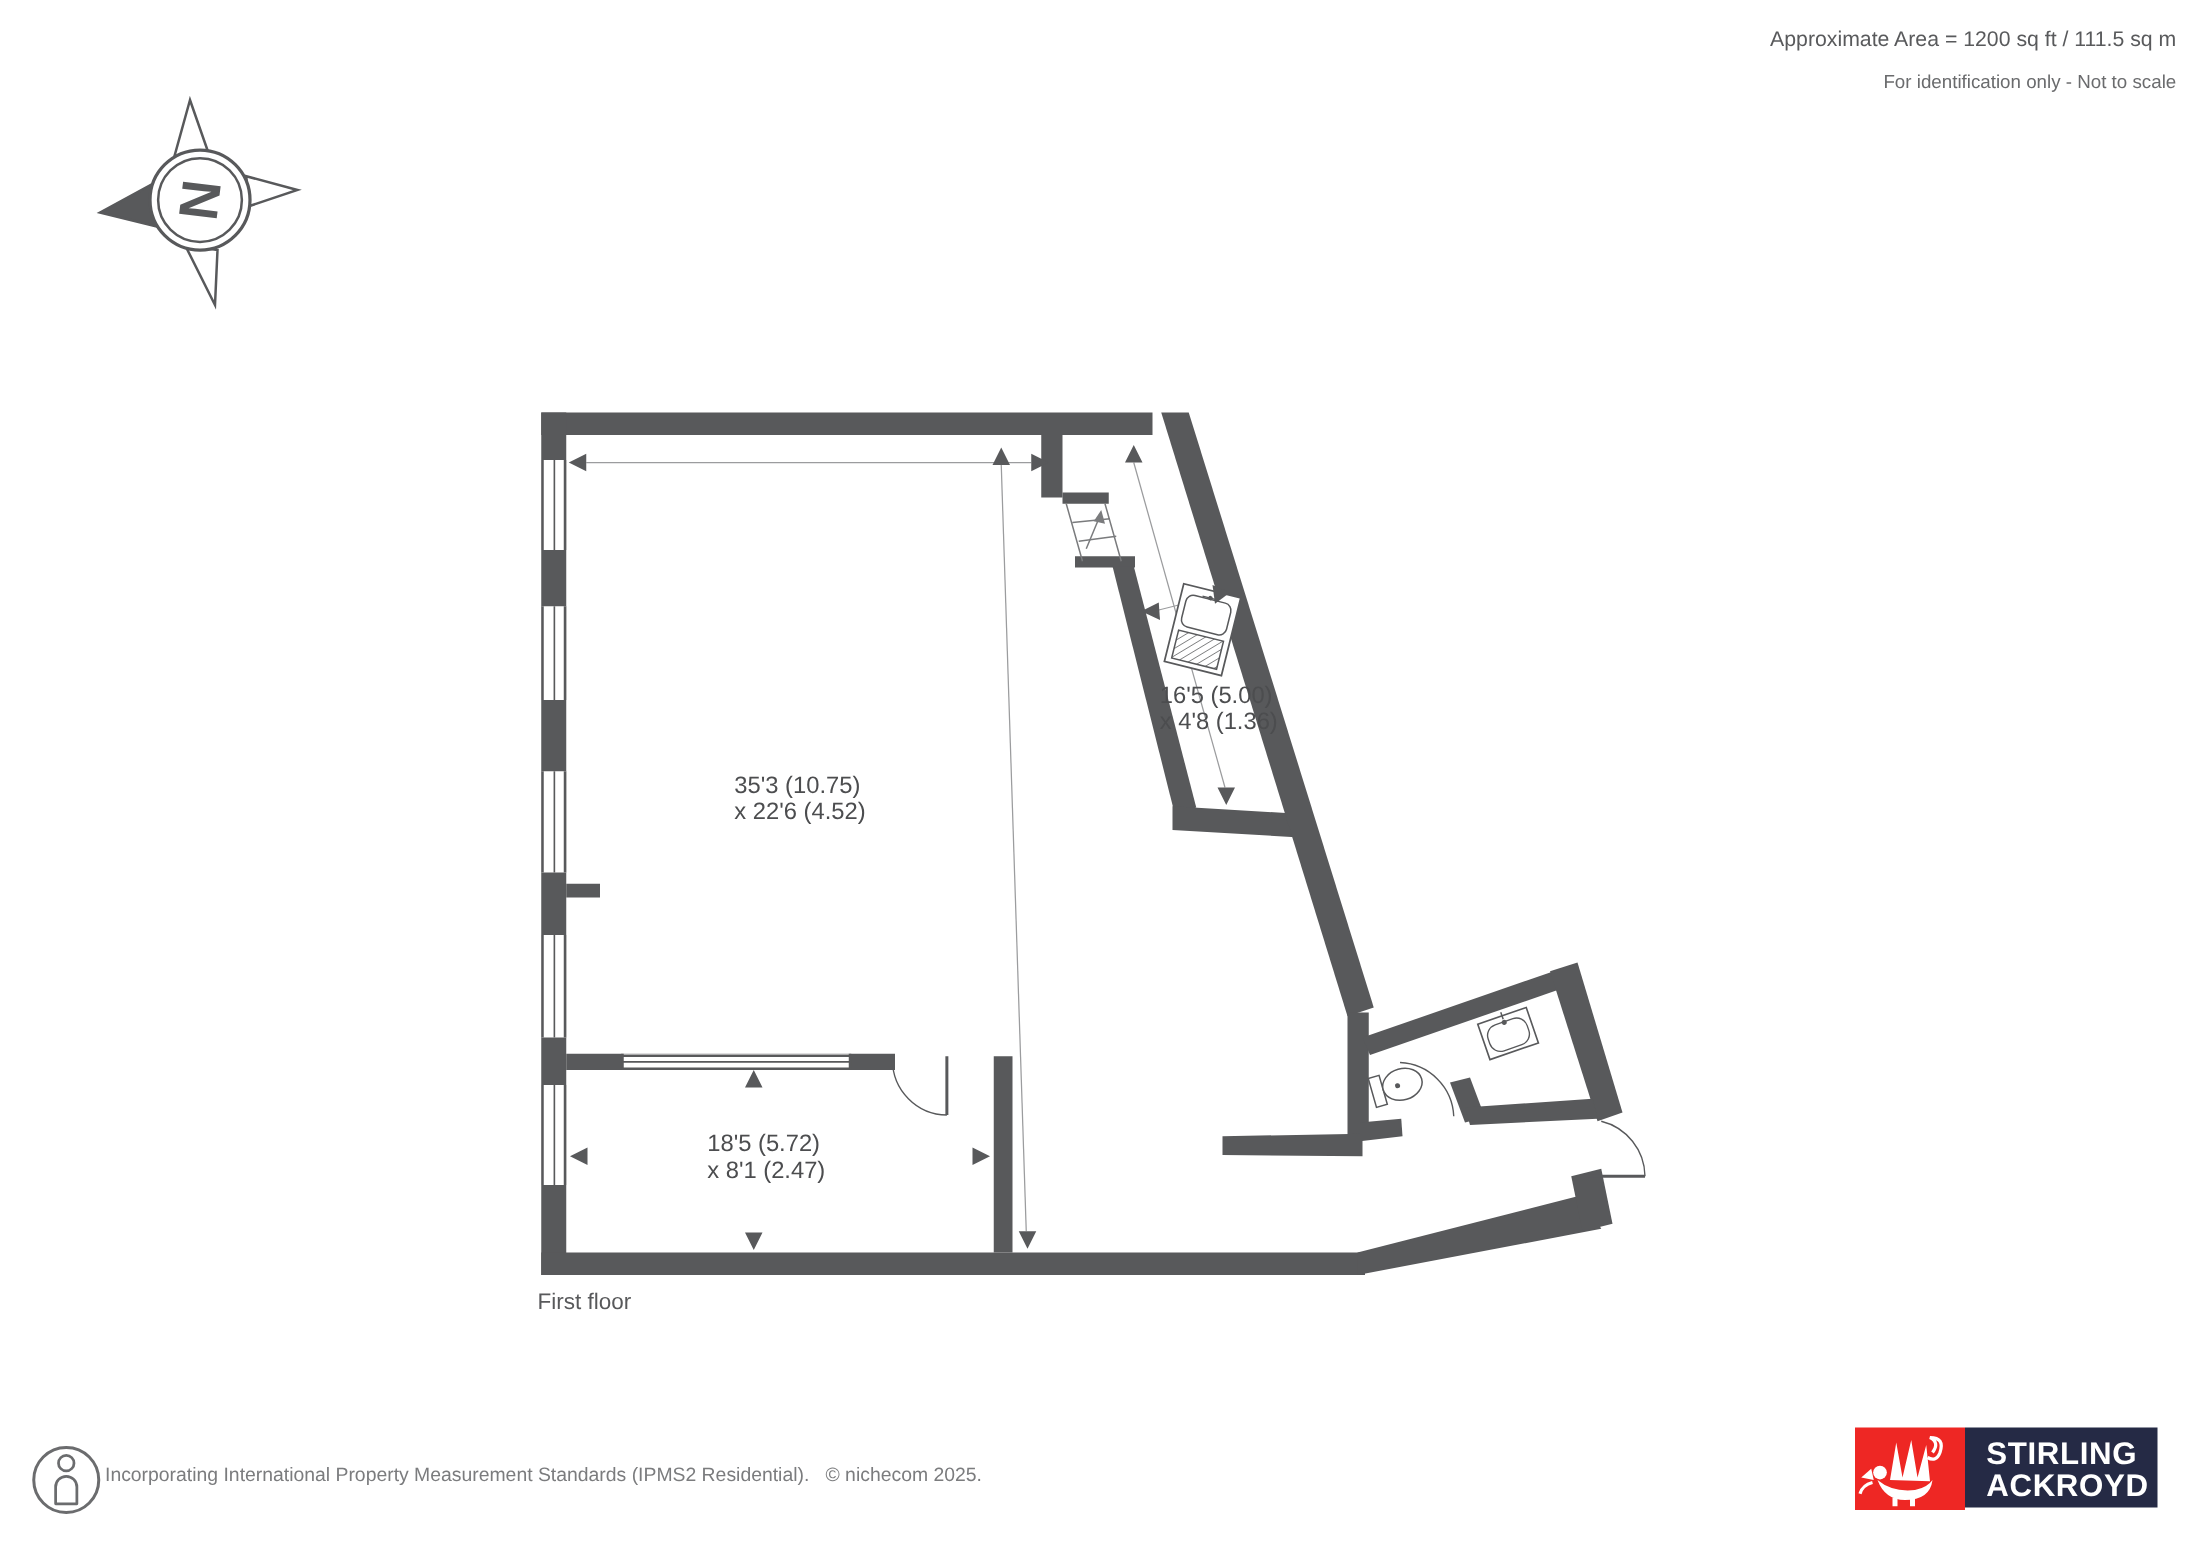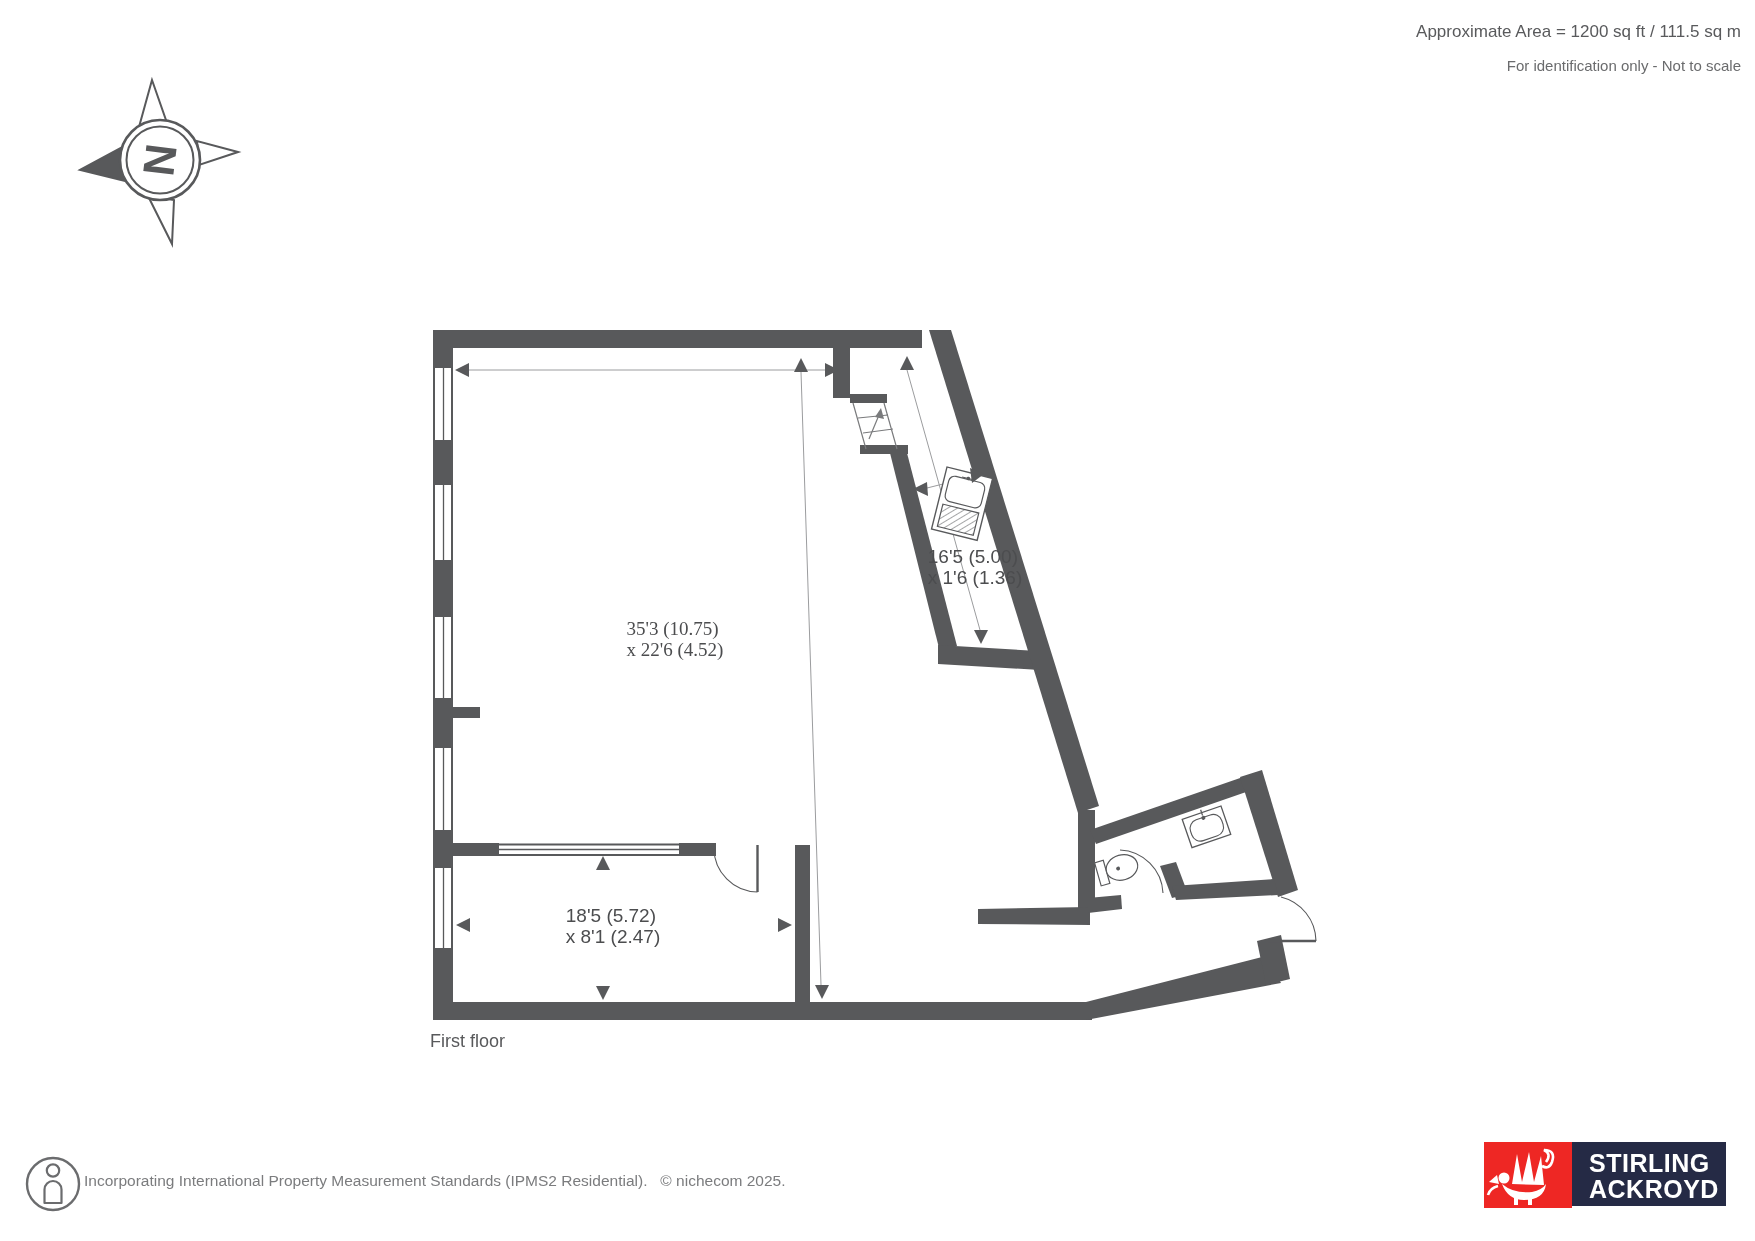--- a/index.html
+++ b/index.html
@@ -166,27 +166,27 @@
       <text x="160" y="175" text-anchor="middle" font-size="44" font-weight="600" fill="#58595b" transform="rotate(-83 160 160)" font-family="Liberation Sans, sans-serif">N</text>
     </g>
 
     <g stroke="#6b6c6e" fill="none">
       <circle cx="53" cy="1184" r="26" stroke-width="2.4"></circle>
       <circle cx="53" cy="1170.5" r="6.2" stroke-width="2.2"></circle>
       <path d="M44.5 1203 L44.5 1189.5 A8.5 8.5 0 0 1 61.5 1189.5 L61.5 1203 Z" stroke-width="2.2" stroke-linejoin="round"></path>
     </g>
   </svg>
 
-  <div class="room-label" style="left:675px;top:618px;font-family:Liberation Serif, serif;">
+  <div class="room-label" style="left:640px;top:618px;">
     <div>35'3 (10.75)</div>
     <div>x 22'6 (4.52)</div>
   </div>
   <div class="room-label" style="left:975px;top:546px;">
     <div>16'5 (5.00)</div>
-    <div>x 1'6 (1.36)</div>
+    <div>x 4'8 (1.36)</div>
   </div>
   <div class="room-label" style="left:613px;top:905px;">
     <div>18'5 (5.72)</div>
     <div>x 8'1 (2.47)</div>
   </div>
 
   <div class="floor-label">First floor</div>
 
   <div class="footer">
     <div>Incorporating International Property Measurement Standards (IPMS2 Residential).   © nichecom 2025.</div>

